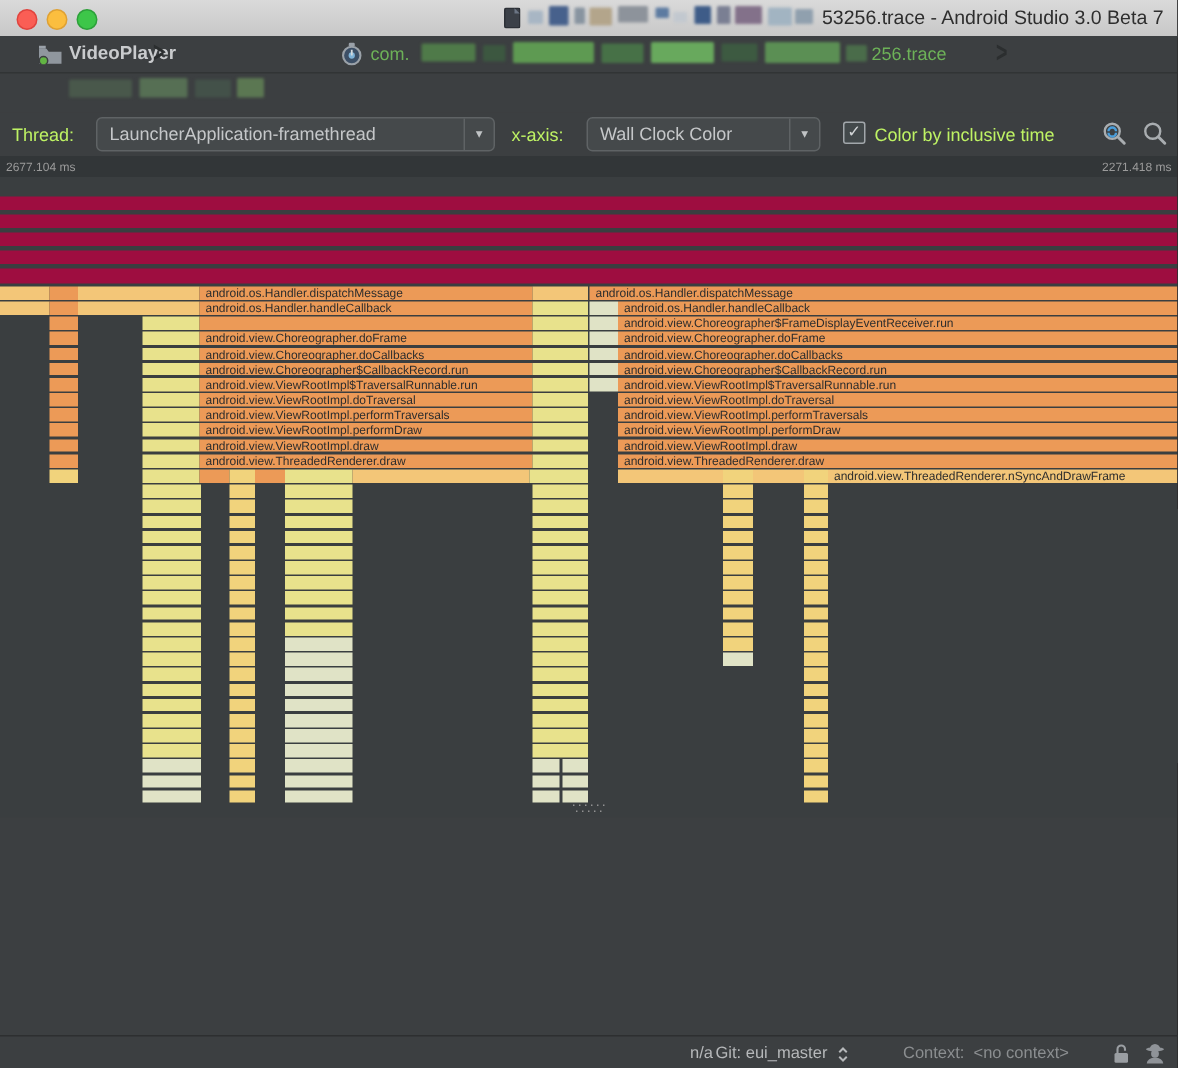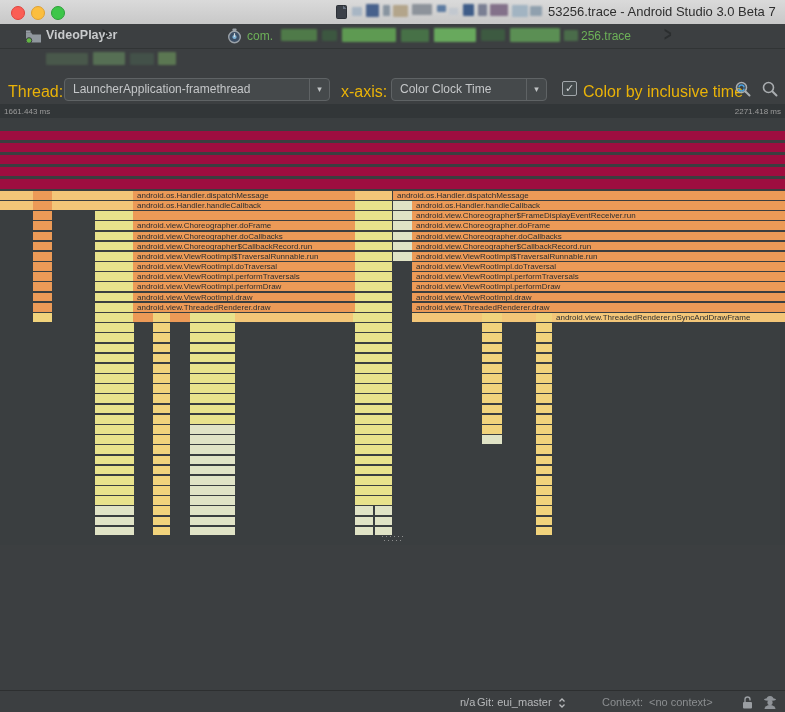--- a/index.html
+++ b/index.html
@@ -19,21 +19,21 @@
   .crumb-green{position:absolute;top:5px;font-size:12px;color:#6db158;white-space:nowrap;}
   .chev{position:absolute;top:3px;font-size:13px;font-weight:bold;color:#2b2e2f;transform:scaleY(1.5);}
   
   .tabbar{position:absolute;left:0;top:48px;width:785px;height:27px;background:#3c3f41;}
   .tab{position:absolute;left:10px;top:0;width:246px;height:23px;background:#42494a;}
   .tab-label{position:absolute;left:167px;top:4px;font-size:12px;color:#6db158;white-space:nowrap;}
   .tab-close{position:absolute;left:236px;top:3px;font-size:13px;color:#9aa0a3;}
   .tab-underline{position:absolute;left:0;top:23px;width:263px;height:4px;background:#36a3d9;}
   
   .toolbar{position:absolute;left:0;top:75px;width:785px;height:29px;background:#3c3f41;border-bottom:1px solid #2d2f30;}
-  .tb-label{position:absolute;top:8px;font-size:16px;color:#eab308;white-space:nowrap;}
+  .tb-label{position:absolute;top:8px;font-size:12px;color:#bef264;white-space:nowrap;}
   .combo{position:absolute;top:3px;height:21px;background:#45494b;border:1px solid #5f6365;border-radius:4px;}
   .combo .val{position:absolute;left:8px;top:3px;font-size:12px;color:#c5c7c9;white-space:nowrap;}
   .combo .arr{position:absolute;right:0;top:0;width:19px;height:100%;border-left:1px solid #5f6365;
               color:#c0c3c5;font-size:9px;text-align:center;line-height:21px;}
   .cbx{position:absolute;left:562px;top:6px;width:13px;height:13px;background:#43494b;
        border:1.5px solid #a2a7ab;border-radius:2px;color:#d3d6d8;font-size:11px;line-height:12px;text-align:center;}
   
   .ruler{position:absolute;left:0;top:104px;width:785px;height:14px;background:#323638;}
   .ruler span{position:absolute;top:3px;font-size:8px;color:#9b9b9b;}
   
@@ -92,39 +92,39 @@
 
 
   <div class="toolbar">
     <span class="tb-label" style="left:8px">Thread:</span>
     <div class="combo" style="left:64px;width:264px">
       <span class="val">LauncherApplication-framethread</span>
       <span class="arr">▾</span>
     </div>
     <span class="tb-label" style="left:341px">x-axis:</span>
     <div class="combo" style="left:391px;width:154px">
-      <span class="val">Color Clock Time</span>
+      <span class="val">Wall Clock Color</span>
       <span class="arr">▾</span>
     </div>
     <span class="cbx">✓</span>
     <span class="tb-label" style="left:583px">Color by inclusive time</span>
     <svg class="icon" style="left:734px;top:5px" width="18" height="18">
       <circle cx="7.5" cy="7.5" r="5" fill="none" stroke="#a9adb0" stroke-width="1.6"></circle>
       <path d="M5,7.5 a2.5,2.5 0 0 1 5,0" fill="none" stroke="#4a9edb" stroke-width="1.6"></path>
       <path d="M10,8.5 a2.5,2.5 0 0 1 -5,0" fill="none" stroke="#4a9edb" stroke-width="1.6"></path>
       <line x1="11.5" y1="11.5" x2="15.5" y2="15.5" stroke="#a9adb0" stroke-width="2" stroke-linecap="round"></line>
     </svg>
     <svg class="icon" style="left:761px;top:5px" width="18" height="18">
       <circle cx="7.5" cy="7.5" r="5" fill="none" stroke="#a9adb0" stroke-width="1.6"></circle>
       <line x1="11.5" y1="11.5" x2="15.5" y2="15.5" stroke="#a9adb0" stroke-width="2" stroke-linecap="round"></line>
     </svg>
   </div>
 
   <div class="ruler">
-    <span style="left:4px">1661.443 ms</span>
+    <span style="left:4px">2677.104 ms</span>
     <span style="right:4px">2271.418 ms</span>
   </div>
 
   <div class="chart">
       <div class="bar" style="left: 0px; top: 12.5px; width: 785px; height: 9.7px; background: rgb(158, 13, 64); color: rgb(45, 45, 45);"></div>
       <div class="bar" style="left: 0px; top: 24.6px; width: 785px; height: 9.7px; background: rgb(158, 13, 64); color: rgb(45, 45, 45);"></div>
       <div class="bar" style="left: 0px; top: 36.7px; width: 785px; height: 9.7px; background: rgb(158, 13, 64); color: rgb(45, 45, 45);"></div>
       <div class="bar" style="left: 0px; top: 48.8px; width: 785px; height: 9.7px; background: rgb(158, 13, 64); color: rgb(45, 45, 45);"></div>
       <div class="bar" style="left: 0px; top: 60.9px; width: 785px; height: 9.7px; background: rgb(158, 13, 64); color: rgb(45, 45, 45);"></div>
       <div class="bar" style="left: 0px; top: 72.8px; width: 33px; height: 8.8px; background: rgb(243, 198, 120); color: rgb(45, 45, 45);"></div>

